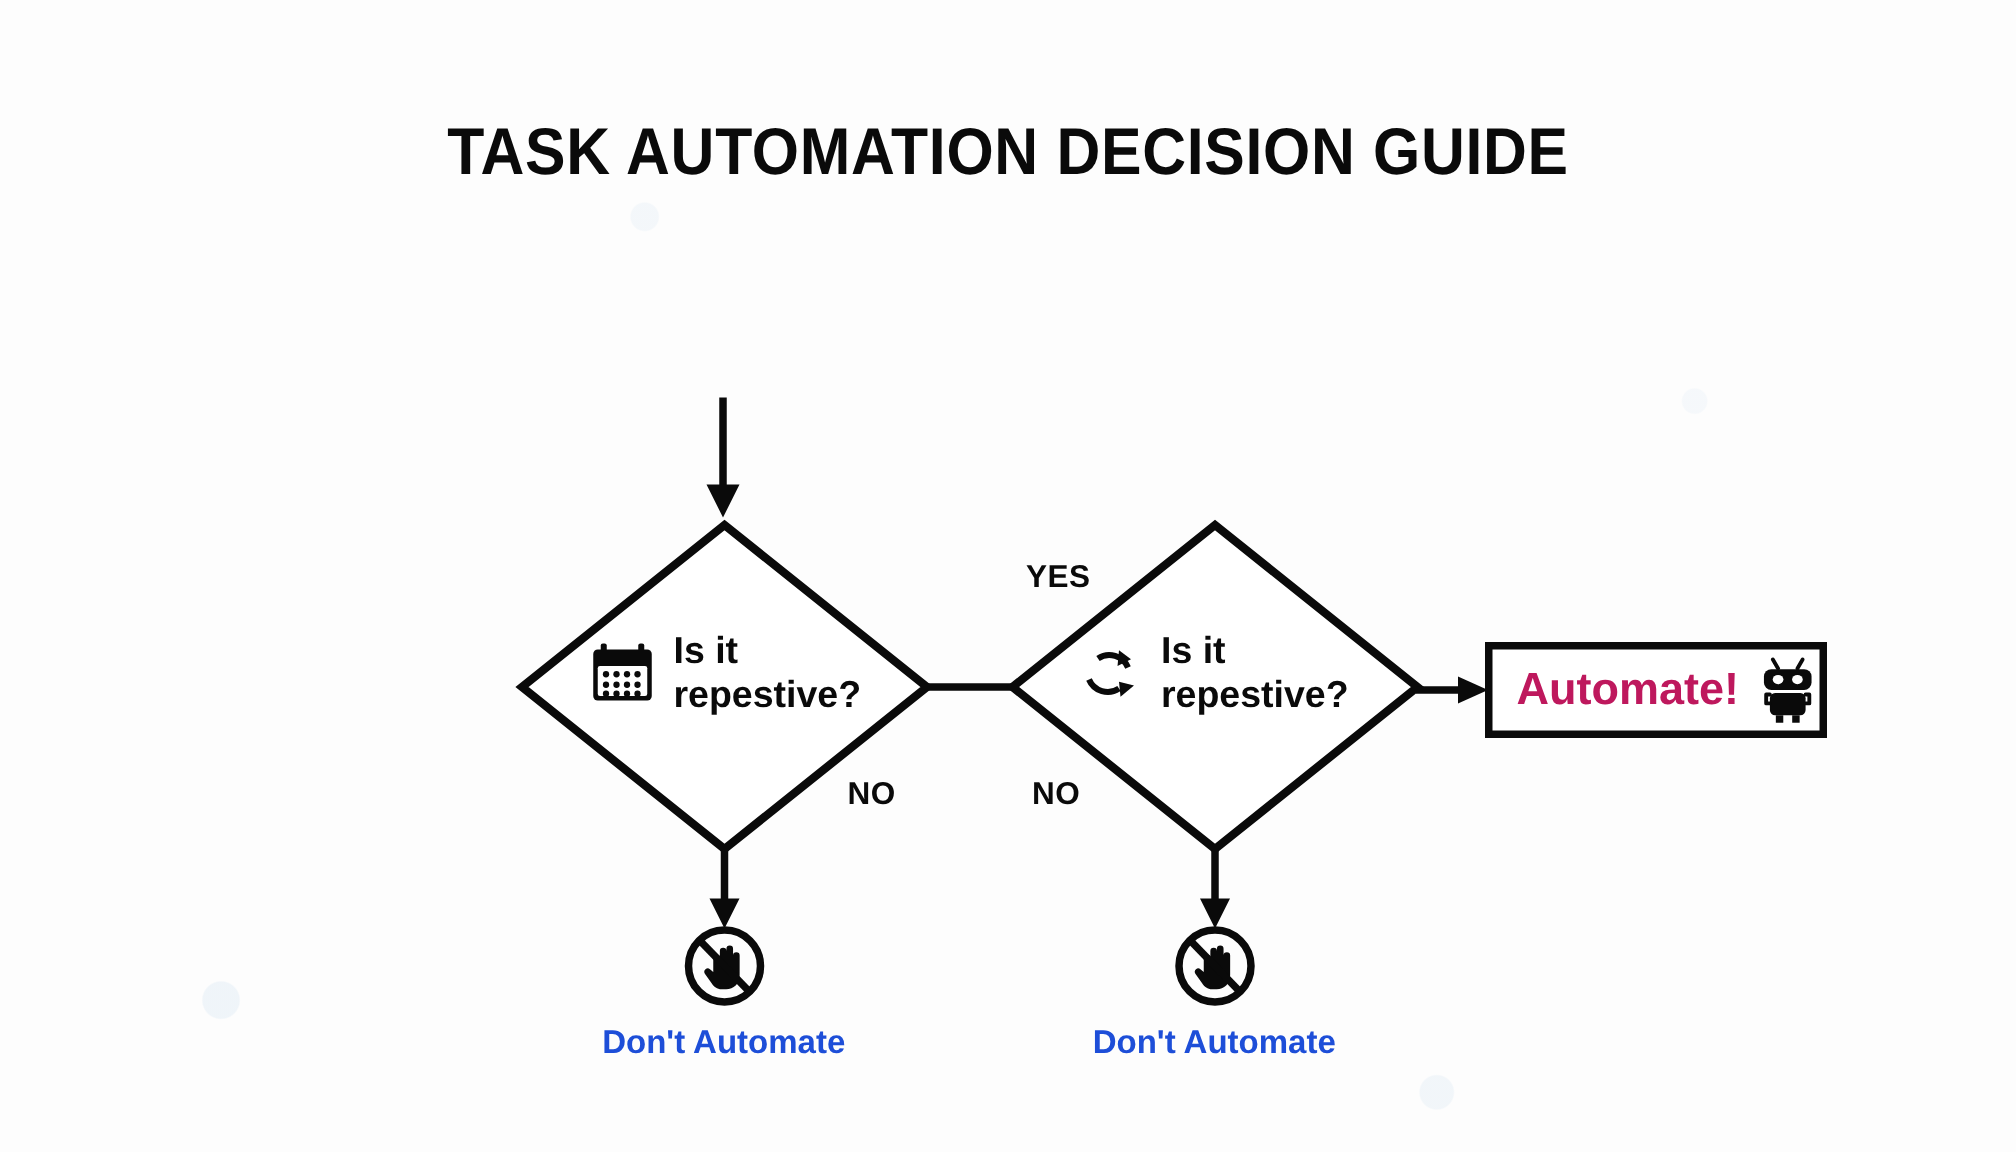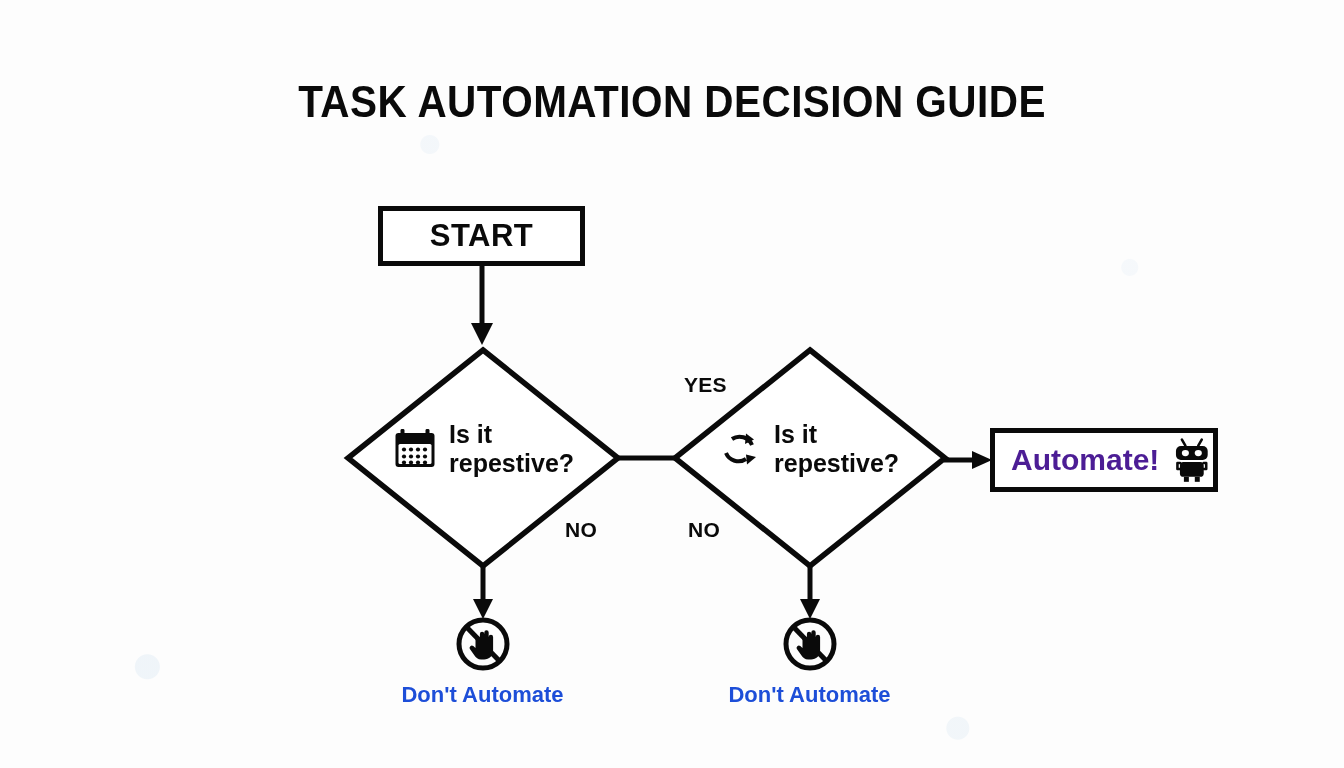--- a/index.html
+++ b/index.html
@@ -77,21 +77,21 @@
     top: 391px;
     width: 228px;
     height: 64px;
     justify-content: flex-start;
     padding-left: 16px;
     gap: 12px;
   }
   .automate-label {
     font-size: 30px;
     font-weight: 700;
-    color: #4c1d95;
+    color: #be185d;
   }
 
   .diamond-wrap {
     position: absolute;
   }
   .diamond-svg {
     position: absolute;
     left: 0;
     top: 0;
     overflow: visible;
@@ -139,23 +139,20 @@
     overflow: visible;
   }
 </style>
 </head>
 <body>
 
 <div id="stage">
 
   <div class="title">TASK AUTOMATION DECISION GUIDE</div>
 
-  <div class="node-box start-box">
-    <span class="start-label">START</span>
-  </div>
 
   <svg class="connector" style="left:455px; top:228px;" width="56" height="86" viewBox="0 0 56 86">
     <line x1="27" y1="0" x2="27" y2="62" stroke="#0a0a0a" stroke-width="5"></line>
     <polygon points="27,80 16,58 38,58" fill="#0a0a0a"></polygon>
   </svg>
 
   <div class="diamond-wrap" style="left:345px; top:310px; width:276px; height:222px;">
     <svg class="diamond-svg" width="276" height="222" viewBox="0 0 276 222">
       <polygon points="138,3 273,111 138,219 3,111" fill="#ffffff" stroke="#0a0a0a" stroke-width="5.5" stroke-linejoin="miter"></polygon>
     </svg>

